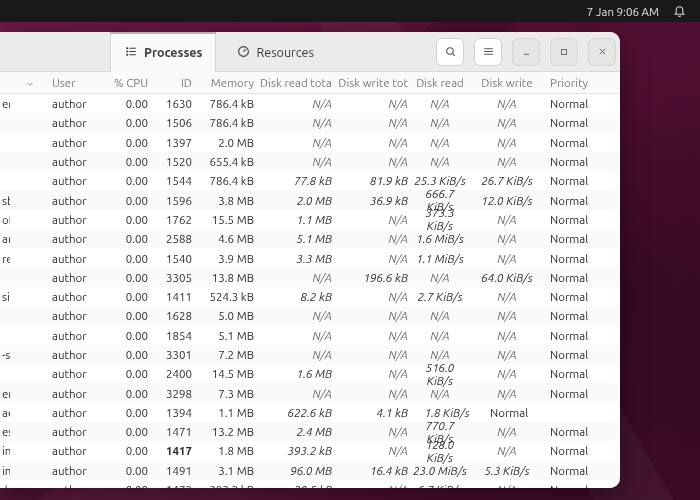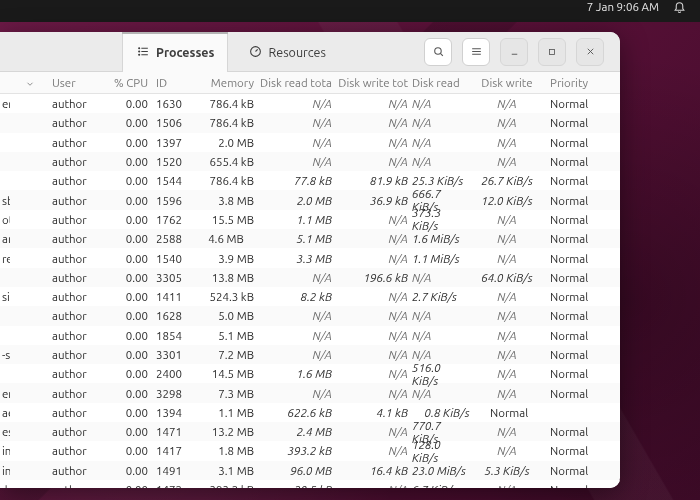--- a/index.html
+++ b/index.html
@@ -14,35 +14,35 @@
   .poly {
     position:absolute; inset:0; pointer-events:none;
     background:
       linear-gradient(60deg, transparent 60%, rgba(255,255,255,0.04) 60.2%, rgba(255,255,255,0.04) 68%, transparent 68.2%),
       linear-gradient(-45deg, transparent 55%, rgba(0,0,0,0.15) 55.2%, rgba(0,0,0,0.15) 62%, transparent 62.2%);
   }
   
   .topbar {
     position:absolute; top:0; left:0; right:0; height:22px;
     background:#1a1a1a; color:#e8e8e8;
-    display:flex; justify-content:flex-end; align-items:flex-start;
+    display:flex; justify-content:flex-end; align-items:center;
     font-size:11.5px; padding:0 14px; gap:14px;
   }
   .topbar .bell { opacity:.9; }
   
   .window {
     position:absolute; left:0; top:32px; width:620px; height:456px;
     background:#fafafa; border-radius:0 10px 10px 0;
     box-shadow:0 6px 28px rgba(0,0,0,.45);
     display:flex; flex-direction:column; overflow:hidden;
     font-size:12px; color:#2c2c2c;
   }
   .titlebar {
     height:40px; background:#ebebeb; border-bottom:1px solid #d6d6d6;
-    display:flex; align-items:center; padding:0 16px; gap:6px;
+    display:flex; align-items:center; padding:0 4px; gap:6px;
   }
   .leftpad { width:100px; }
   .tab {
     display:flex; align-items:center; gap:6px;
     padding:0 14px; height:40px; color:#3d3d3d; font-size:12.5px;
     cursor:pointer;
   }
   .tab.active {
     background:#fafafa;
     box-shadow: inset 0 2px 0 #b4b4b4, inset -1px 0 #d6d6d6, inset 1px 0 #d6d6d6;
@@ -65,25 +65,25 @@
   }
   .trow {
     display:flex; height:19.3px; align-items:center; color:#2c2c2c;
     font-size:11.5px;
   }
   .trow:nth-child(odd){ background:#ffffff; }
   .cN  { width:10px;  padding-left:2px; overflow:hidden; white-space:nowrap;}
   .cS  { width:40px; text-align:center; color:#7a7a7a;}
   .cU  { width:52px; padding-left:2px;}
   .cC  { width:54px; text-align:right; padding-right:8px;}
-  .cI  { width:42px; text-align:left; padding-right:6px;}
+  .cI  { width:42px; text-align:right; padding-right:6px;}
   .cM  { width:62px; text-align:right; padding-right:6px;}
   .cDRT{ width:78px; text-align:right; padding-right:6px; font-style:italic;}
   .cDWT{ width:74px; text-align:right; padding-right:4px; font-style:italic;}
-  .cDR { width:60px; text-align:left; padding-right:4px; font-style:italic;}
+  .cDR { width:60px; text-align:center; padding-right:4px; font-style:italic;}
   .cDW { width:74px; text-align:center; padding-right:4px; font-style:italic;}
   .cP  { width:56px; padding-left:4px;}
   .thead .cDRT,.thead .cDWT,.thead .cDR,.thead .cDW{font-style:normal;}
   .num { font-variant-numeric: tabular-nums; }
   .na { color:#6d6d6d; }
   .thead .cS svg{vertical-align:middle}
 </style>
 </head>
 <body>
 
@@ -265,21 +265,21 @@
           <div class="cDR num">373.3 KiB/s</div>
           <div class="cDW num na">N/A</div>
           <div class="cP" style="font-style: normal;">Normal</div>
         </div>
         <div class="trow">
           <div class="cN" style="font-style: normal;">ar-factory</div>
           <div class="cS"></div>
           <div class="cU" style="font-style: normal;">author</div>
           <div class="cC num" style="font-style: normal;">0.00</div>
           <div class="cI num" style="font-style: normal;">2588</div>
-          <div class="cM num" style="font-style: normal; text-align: center;">4.6 MB</div>
+          <div class="cM num" style="font-style: normal;">4.6 MB</div>
           <div class="cDRT num">5.1 MB</div>
           <div class="cDWT num na">N/A</div>
           <div class="cDR num">1.6 MiB/s</div>
           <div class="cDW num na">N/A</div>
           <div class="cP" style="font-style: normal;">Normal</div>
         </div>
         <div class="trow">
           <div class="cN" style="font-style: normal;">registry</div>
           <div class="cS"></div>
           <div class="cU" style="font-style: normal;">author</div>
@@ -385,42 +385,42 @@
         </div>
         <div class="trow">
           <div class="cN" style="font-style: normal;">aemon</div>
           <div class="cS"></div>
           <div class="cU" style="font-style: normal;">author</div>
           <div class="cC num" style="font-style: normal;">0.00</div>
           <div class="cI num" style="font-style: normal;">1394</div>
           <div class="cM num" style="font-style: normal;">1.1 MB</div>
           <div class="cDRT num">622.6 kB</div>
           <div class="cDWT num">4.1 kB</div>
-          <div class="cDW num">0.8 KiB/s</div>
+          <div class="cDW num">1.8 KiB/s</div>
           <div class="cP" style="font-style: normal;">Normal</div>
         </div>
         <div class="trow">
           <div class="cN" style="font-style: normal;">esktop-daem</div>
           <div class="cS"></div>
           <div class="cU" style="font-style: normal;">author</div>
           <div class="cC num" style="font-style: normal;">0.00</div>
           <div class="cI num" style="font-style: normal;">1471</div>
           <div class="cM num" style="font-style: normal;">13.2 MB</div>
           <div class="cDRT num">2.4 MB</div>
           <div class="cDWT num na">N/A</div>
           <div class="cDR num">770.7 KiB/s</div>
           <div class="cDW num na">N/A</div>
           <div class="cP" style="font-style: normal;">Normal</div>
         </div>
         <div class="trow">
           <div class="cN" style="font-style: normal;">inary</div>
           <div class="cS"></div>
           <div class="cU" style="font-style: normal;">author</div>
           <div class="cC num" style="font-style: normal;">0.00</div>
-          <div class="cI num" style="font-style: normal;">1417</div>
+          <div class="cI num" style="font-style: normal; font-weight: bold;">1417</div>
           <div class="cM num" style="font-style: normal;">1.8 MB</div>
           <div class="cDRT num">393.2 kB</div>
           <div class="cDWT num na">N/A</div>
           <div class="cDR num">128.0 KiB/s</div>
           <div class="cDW num na">N/A</div>
           <div class="cP" style="font-style: normal;">Normal</div>
         </div>
         <div class="trow">
           <div class="cN" style="font-style: normal;">inary</div>
           <div class="cS"></div>

